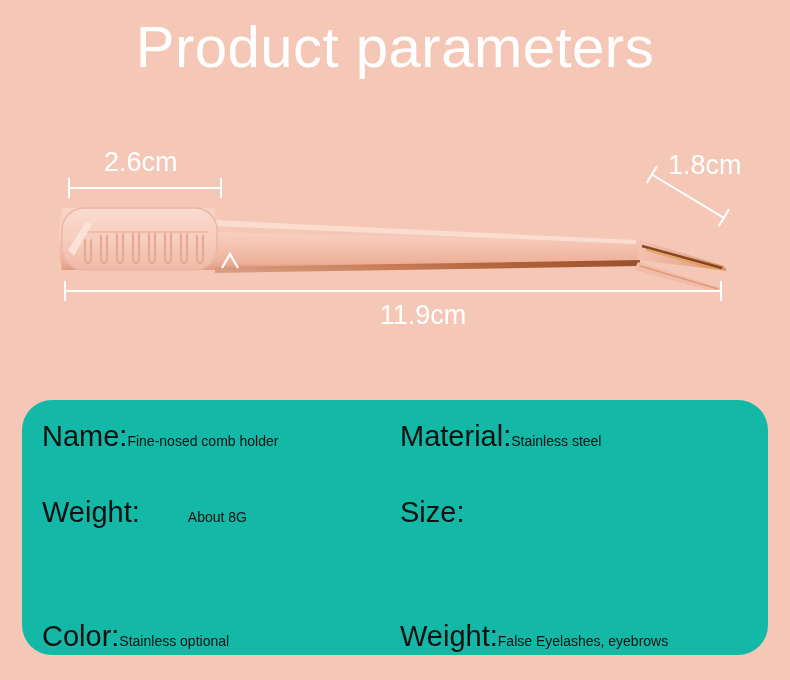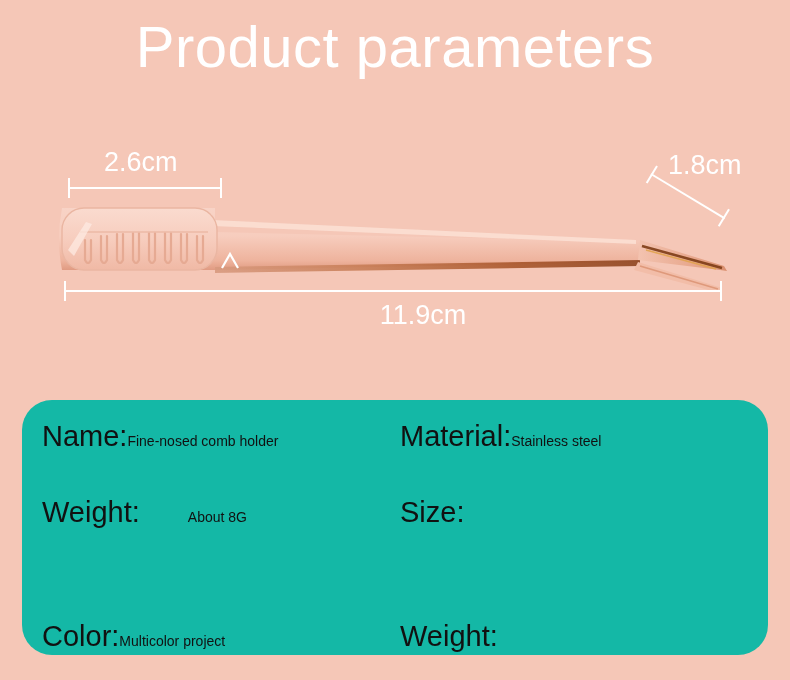--- a/index.html
+++ b/index.html
@@ -238,30 +238,31 @@
       <span class="spec-val">Fine-nosed comb holder</span>
     </div>
 
     <div class="spec-row spec-col-left spec-r1">
       <span class="spec-key">Weight:</span>
       <span class="spec-val">About 8G</span>
     </div>
 
     <div class="spec-row spec-col-left spec-r2">
       <span class="spec-key">Color:</span>
-      <span class="spec-val">Multicolor project</span>
+      <span class="spec-val">Stainless optional</span>
     </div>
 
     <div class="spec-row spec-col-right spec-r0">
       <span class="spec-key">Material:</span>
       <span class="spec-val">Stainless steel</span>
     </div>
 
     <div class="spec-row spec-col-right spec-r1">
       <span class="spec-key">Size:</span>
     </div>
 
     <div class="spec-row spec-col-right spec-r2">
       <span class="spec-key">Weight:</span>
+      <span class="spec-val">False Eyelashes, eyebrows</span>
     </div>
 
   </div>
 </div>
 
 </body></html>

